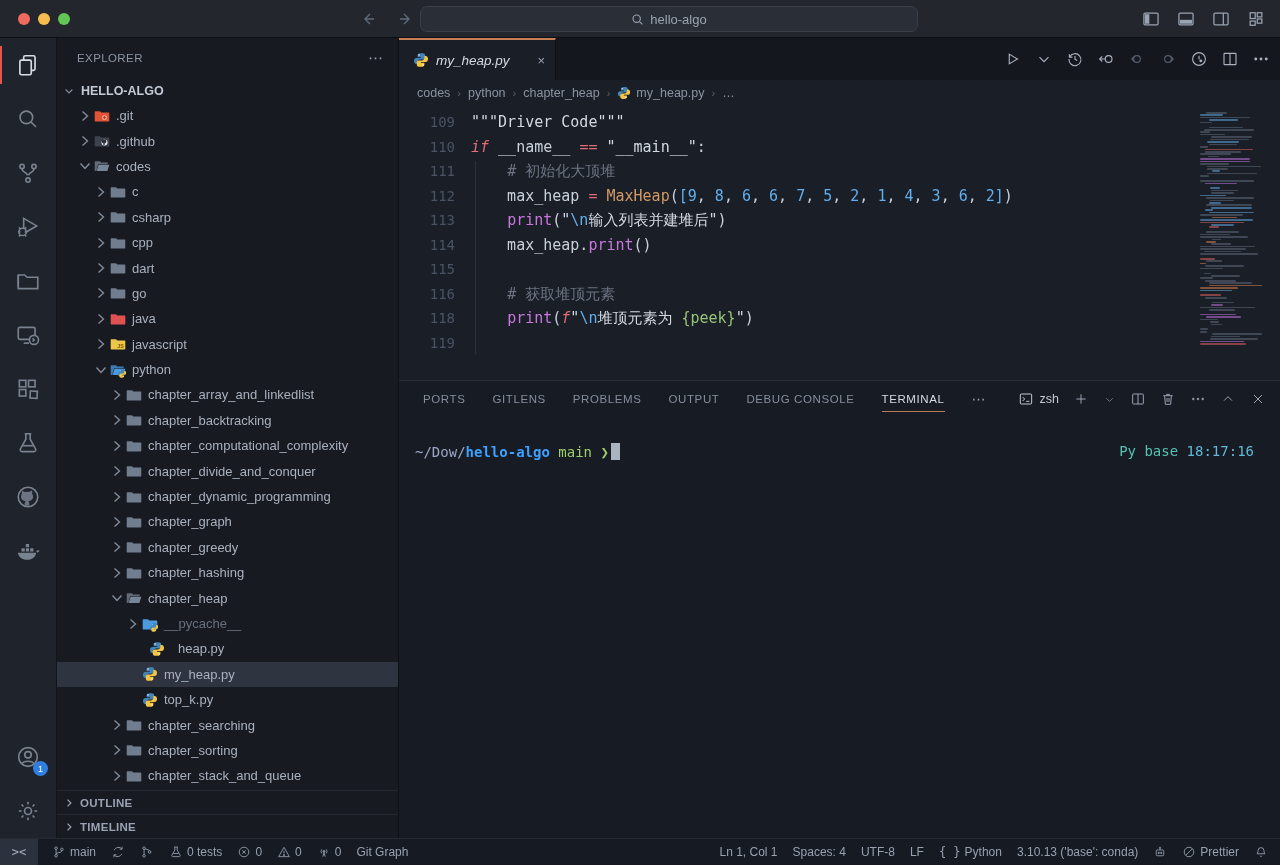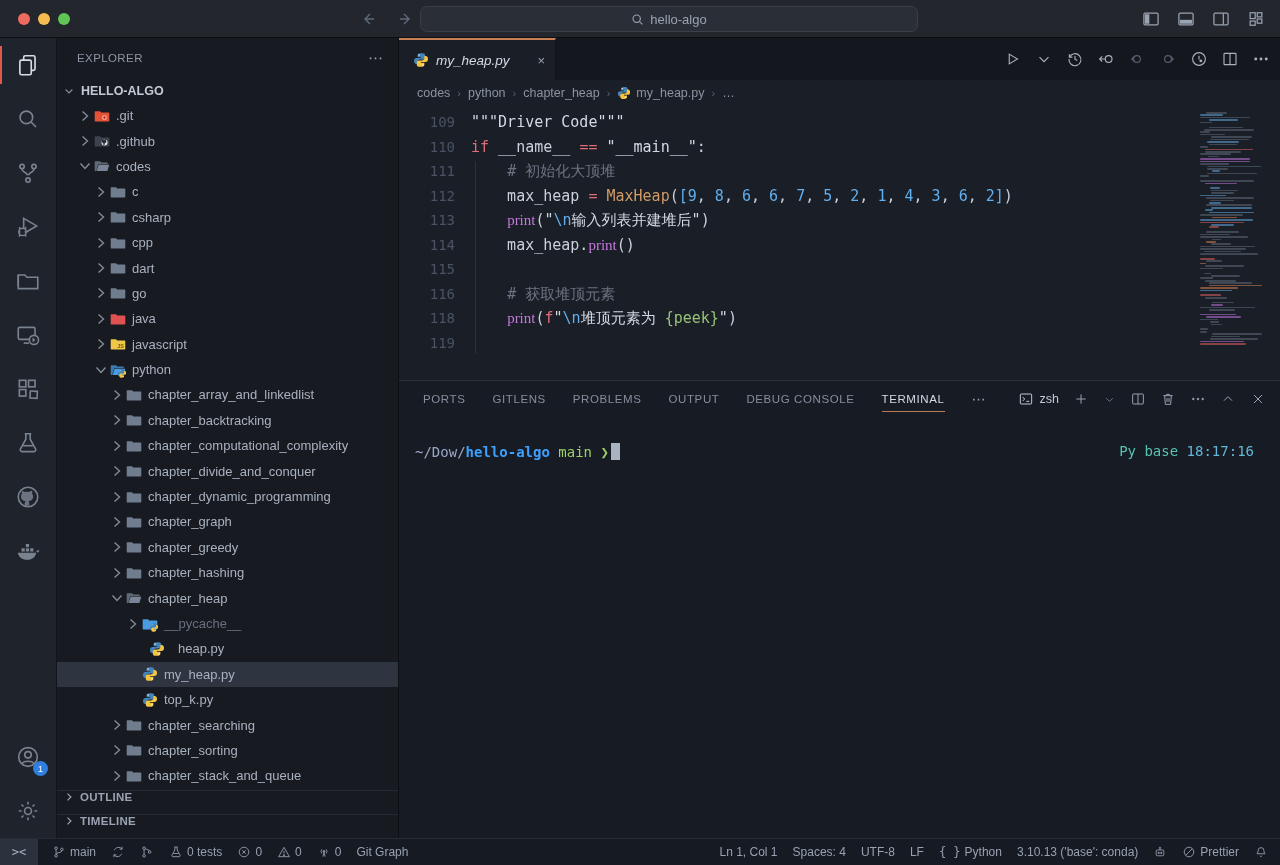--- a/index.html
+++ b/index.html
@@ -36,21 +36,21 @@
     color:#8d96a5; font-size:11.5px; letter-spacing:.4px; }
   .sb-header .dots { color:#9aa3b2; font-size:15px; letter-spacing:1px; }
   .sb-root { height:25px; display:flex; align-items:center; gap:4px; padding-left:4px; color:#c3cad6;
     font-weight:bold; font-size:12.5px; }
   .tree { flex:1; overflow:hidden; }
   .trow { height:25.4px; display:flex; align-items:center; font-size:13px; color:#a9b1bf; white-space:nowrap; }
   .trow.sel { background:#2e3440; }
   .trow.dim .tlabel { color:#68707e; }
   .tchev { width:16px; display:flex; justify-content:center; flex:none; color:#828b99; }
   .ticon { width:18px; display:flex; justify-content:center; flex:none; margin-right:5px; }
-  .sb-section { height:24px; border-top:1px solid #252a32; display:flex; align-items:flex-start; gap:5px; padding-left:6px;
+  .sb-section { height:24px; border-top:1px solid #252a32; display:flex; align-items:center; gap:5px; padding-left:6px;
     color:#9aa3b3; font-size:11.5px; font-weight:bold; letter-spacing:.3px; }
 
   
   .editorcol { flex:1; display:flex; flex-direction:column; background:#1a1e26; min-width:0; }
   .tabstrip { height:42px; background:#14171d; display:flex; position:relative; flex:none; }
   .tab { width:157px; background:#1a1e26; border-top:2px solid #c87f56; border-right:1px solid #0e1116;
     display:flex; align-items:center; gap:7px; padding:0 10px 0 14px; }
   .tab-label { font-size:13.5px; font-style:italic; color:#d5dae3; flex:1; }
   .tab-close { color:#9aa3b0; font-size:13px; }
   .editor-actions { position:absolute; right:10px; top:0; height:42px; display:flex; align-items:center; gap:13px;
@@ -59,23 +59,23 @@
   .breadcrumbs { height:26px; display:flex; align-items:center; gap:7px; padding-left:18px; color:#8a93a2;
     font-size:12.5px; flex:none; }
   .bc-sep { color:#596274; font-size:11px; }
 
   
   .code-area { height:274px; position:relative; font-family:"DejaVu Sans Mono", monospace; font-size:15px;
     line-height:24.5px; padding-top:4px; flex:none; }
   .code-line { display:flex; height:24.5px; white-space:pre; }
   .gutter { width:56px; text-align:right; color:#4a5365; flex:none; font-size:14px; }
   .ctext { padding-left:16px; }
-  .tok-kw { color:#e06c75; }
+  .tok-kw { color:#e06c75; font-style:italic; }
   .tok-cls { color:#d19a66; }
-  .tok-fn { color:#c678dd;font-family:Liberation Serif, serif; }
+  .tok-fn { color:#c678dd; }
   .tok-num { color:#61afef; }
   .tok-brk { color:#61afef; }
   .tok-str { color:#d3d9e3; }
   .tok-esc { color:#61afef; }
   .tok-cmt { color:#6b7382; }
   .tok-interp { color:#98c379; }
   .tok-txt { color:#c9d0db; }
   .indent-guide { position:absolute; left:76px; top:55px; height:193px; width:1px; background:#2b313d; }
   .minimap { position:absolute; top:6px; right:16px; width:64px; }
   .mm-row { border-radius:1px; }

